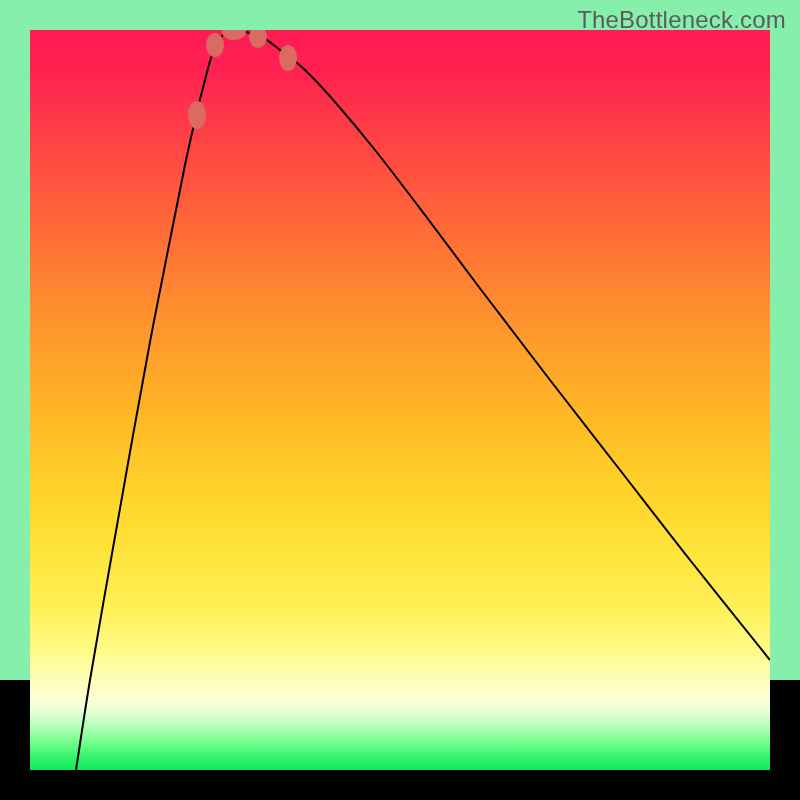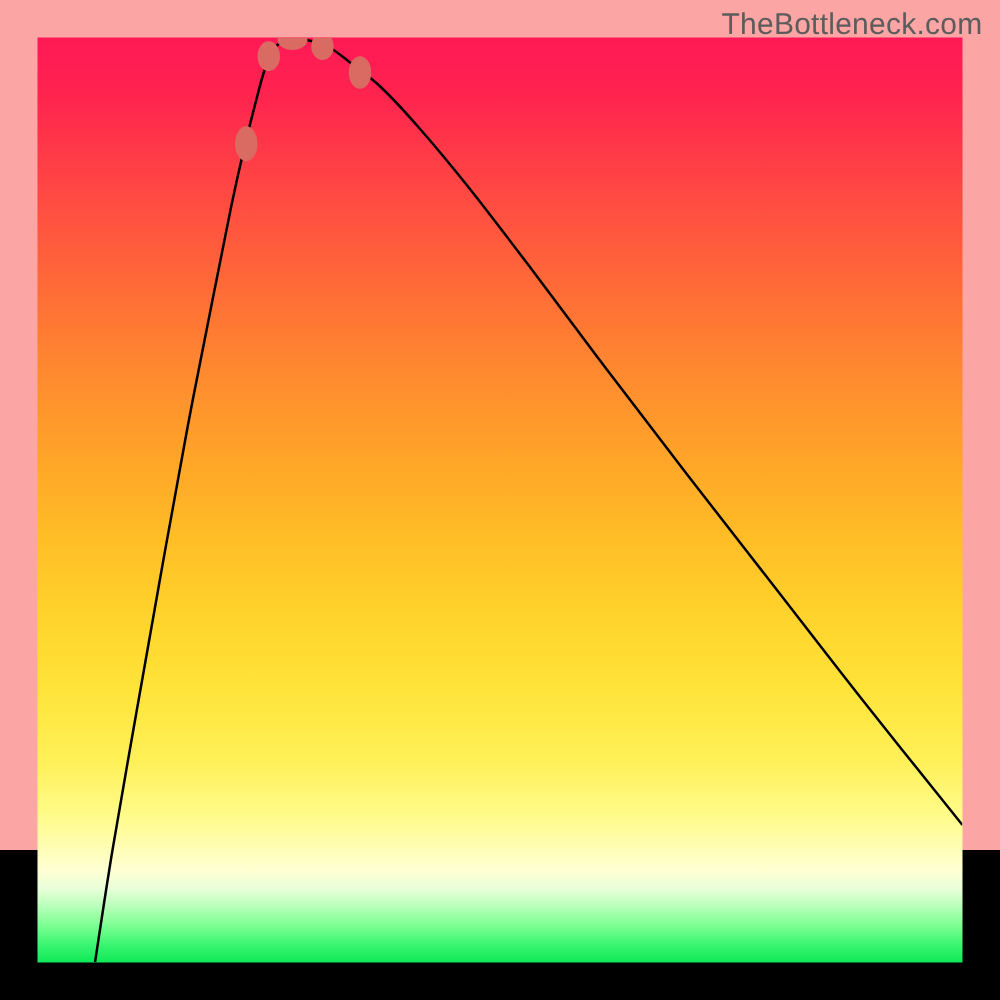--- a/index.html
+++ b/index.html
@@ -8,21 +8,21 @@
     width: 800px;
     height: 800px;
     overflow: hidden;
     background: #000;
     font-family: Arial, Helvetica, sans-serif;
   }
   .frame {
     position: relative;
     width: 800px;
     height: 680px;
-    background: #fca5a5;
+    background: #86efac;
   }
   .plot-area {
     position: absolute;
     left: 30px;
     top: 30px;
     width: 740px;
     height: 740px;
     background: linear-gradient(to bottom,
       #ff1955 0%,
       #ff234f 6%,

